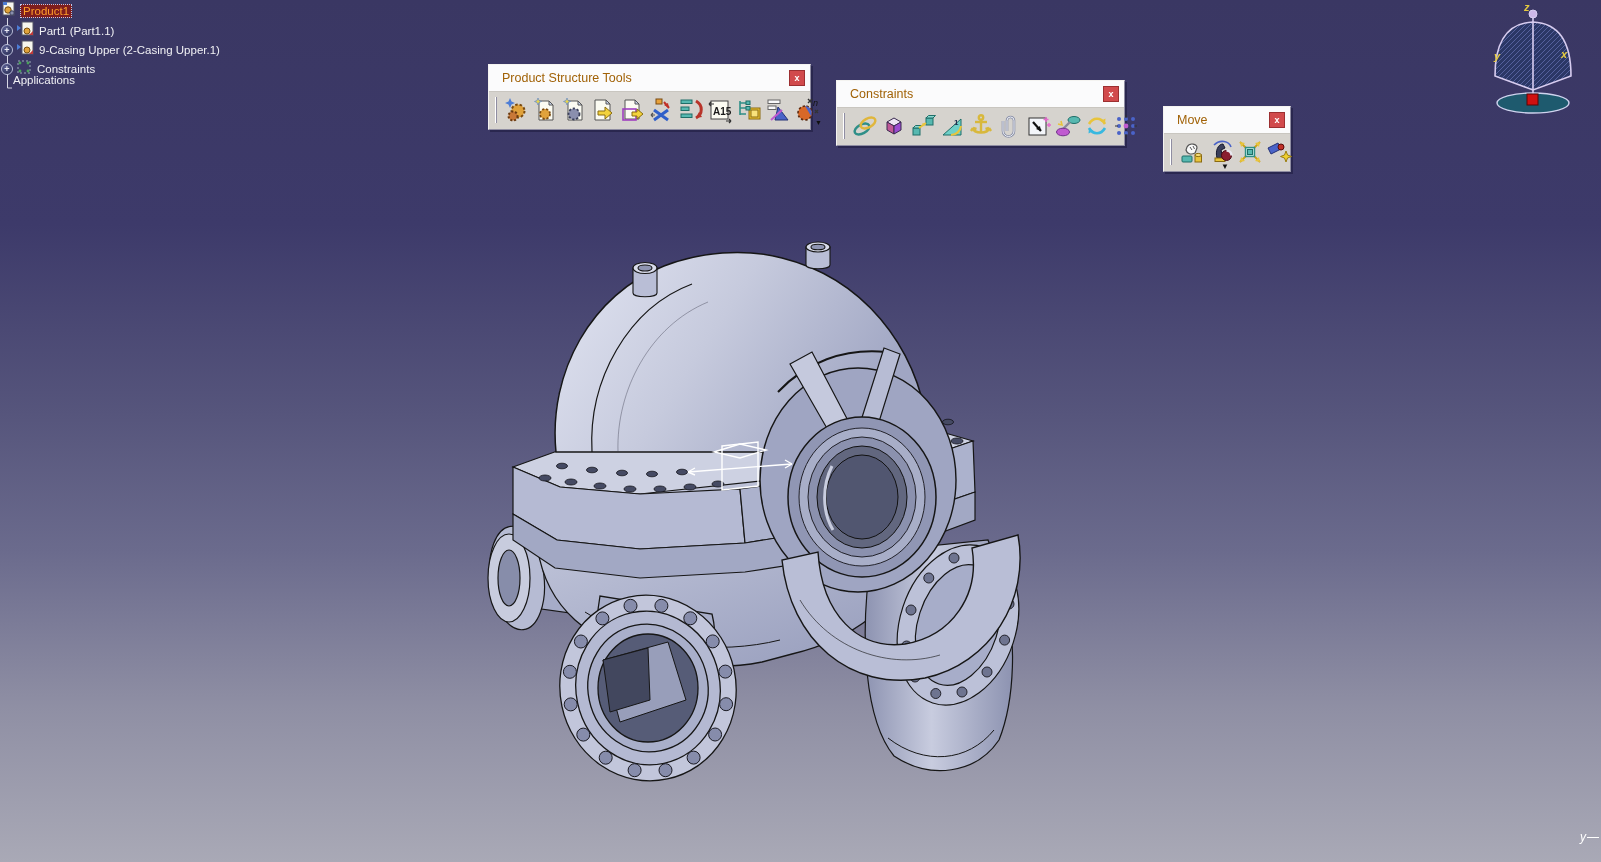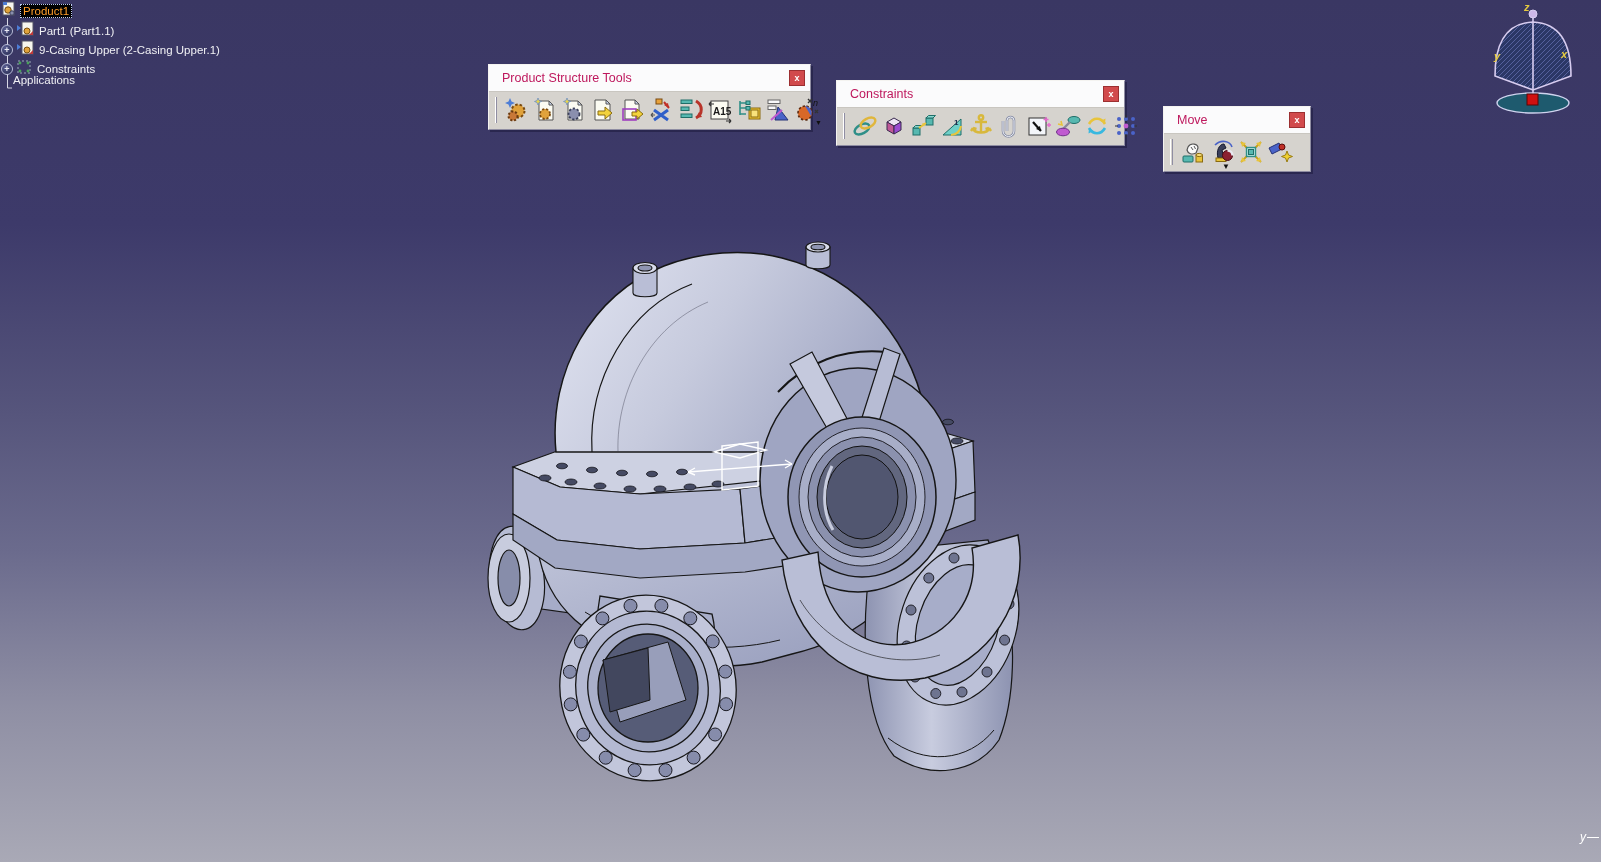--- a/index.html
+++ b/index.html
@@ -7,33 +7,33 @@
     font-family:"Liberation Sans", sans-serif; }
   body {
     position:relative;
     background:linear-gradient(180deg,#3a3763 0%,#3d3a6a 26%,#56557c 48%,#6b6b8d 64%,#8f8fa4 82%,#a9a9b6 100%);
   }
 
   
   .tree { position:absolute; left:0; top:0; width:300px; height:110px; z-index:5; }
   .tree-row { position:absolute; height:16px; display:flex; align-items:center; }
   .tree-label { color:#f0f0f4; font-size:11.5px; white-space:nowrap; padding:0 2px; }
-  .tree-label.selected { background:#000000; color:#ff9e2a; border:1px dotted #b9c9ef; }
+  .tree-label.selected { background:#7f1d1d; color:#ff9e2a; border:1px dotted #b9c9ef; }
   .expander { position:absolute; width:12px; height:12px; border-radius:50%;
     background:radial-gradient(circle at 35% 30%,#5a5f94,#23264a); border:1px solid #b9bdd9;
     color:#e8e8f2; font-size:9px; line-height:10px; text-align:center; font-weight:bold; }
   .tree-icon { display:inline-block; margin-right:3px; }
 
   
   .toolbar { position:absolute; background:#d6d3ce; border:1px solid #8f8da2;
     border-top-color:#f4f3f0; border-left-color:#f4f3f0;
     box-shadow:2px 2px 0 rgba(28,26,60,.55); z-index:10; }
   .tb-title { background:#fbfbfc; height:27px; display:flex; align-items:center;
     padding:0 6px 0 13px; border-bottom:1px solid #c9c6c0; position:relative; }
-  .tb-title-text { font-size:12.5px; color:#be185d; }
+  .tb-title-text { font-size:12.5px; color:#a16207; }
   .tb-close { position:absolute; right:5px; top:5px; width:16px; height:16px;
     background:#d14a4c; border:1px solid #9c2f31; color:#fff; font-size:9px; font-weight:bold;
     text-align:center; line-height:14px; cursor:pointer; }
   .tb-body { display:flex; align-items:center; padding:4px 3px 5px 4px; gap:1px; }
   .grip { width:3px; height:26px; border-left:1px solid #fff; border-right:1px solid #8f8da2;
     margin:0 5px 0 2px; }
   .ticon { width:28px; height:28px; display:inline-block; position:relative; cursor:pointer; }
   .ticon svg { width:28px; height:28px; display:block; }
   .drop-arrow { position:absolute; font-size:7px; color:#111; right:-1px; bottom:-2px; line-height:7px; }
   .drop-arrow-below { position:absolute; font-size:8px; color:#111; line-height:8px; }
@@ -469,21 +469,21 @@
             <circle cx="14" cy="21" r="2"></circle>
             <circle cx="21" cy="21" r="2"></circle>
           </g>
       <circle cx="14" cy="14" r="2.4" fill="#c05ad0"></circle>
       <path d="M3 14 h3 M22 14 h3 M14 3 v3 M14 22 v3" stroke="#333" stroke-width="1.2"></path>
     </svg>
       </span>
   </div>
 </div>
 
-<div class="toolbar" style="left:1163px; top:106px; width:148px;">
+<div class="toolbar" style="left:1163px; top:106px; width:128px;">
   <div class="tb-title">
     <span class="tb-title-text">Move</span>
     <span class="tb-close">x</span>
   </div>
   <div class="tb-body">
     <span class="grip"></span>
 
     <span class="ticon">
         <svg viewBox="0 0 28 28">
       <path d="M9 9 C 12 4, 19 6, 19 10 L 17 15 C 13 17, 9 16, 8 12 Z" fill="#fafafa" stroke="#555" stroke-width="1.2"></path>

